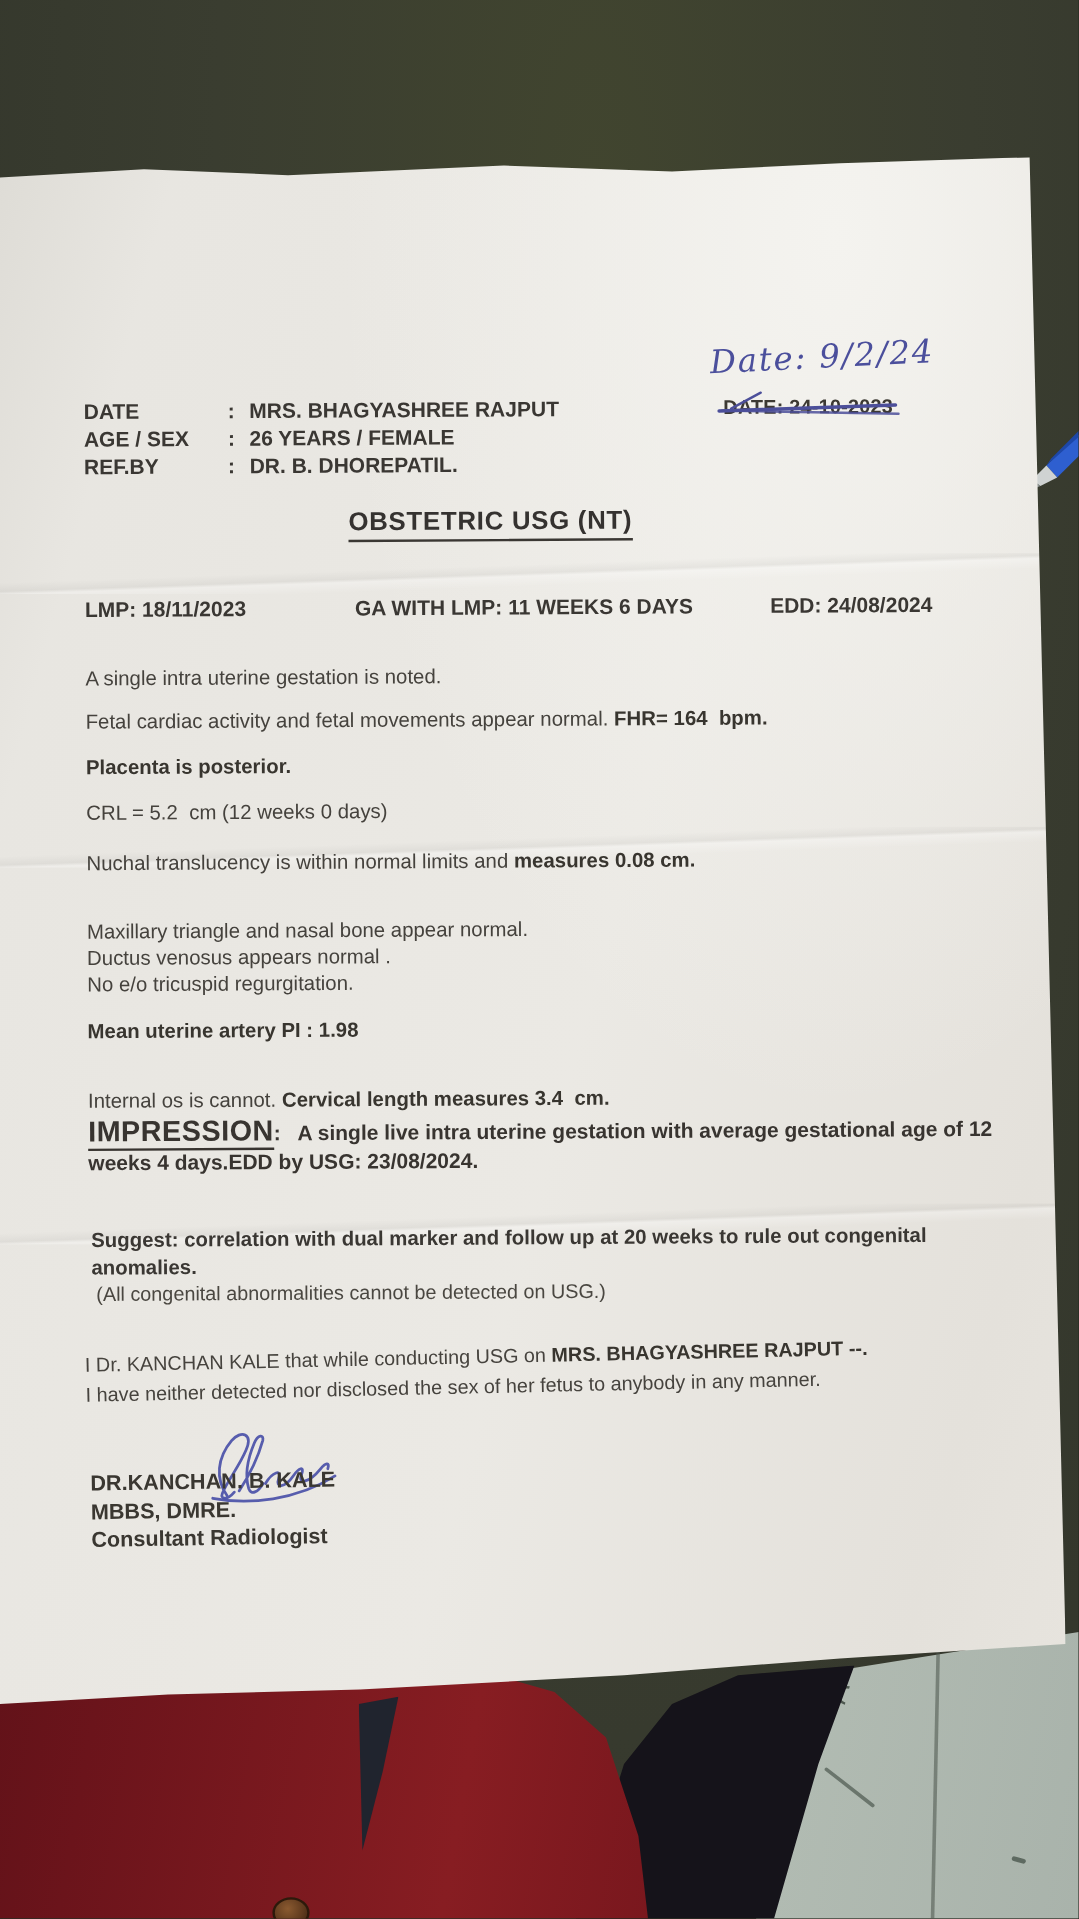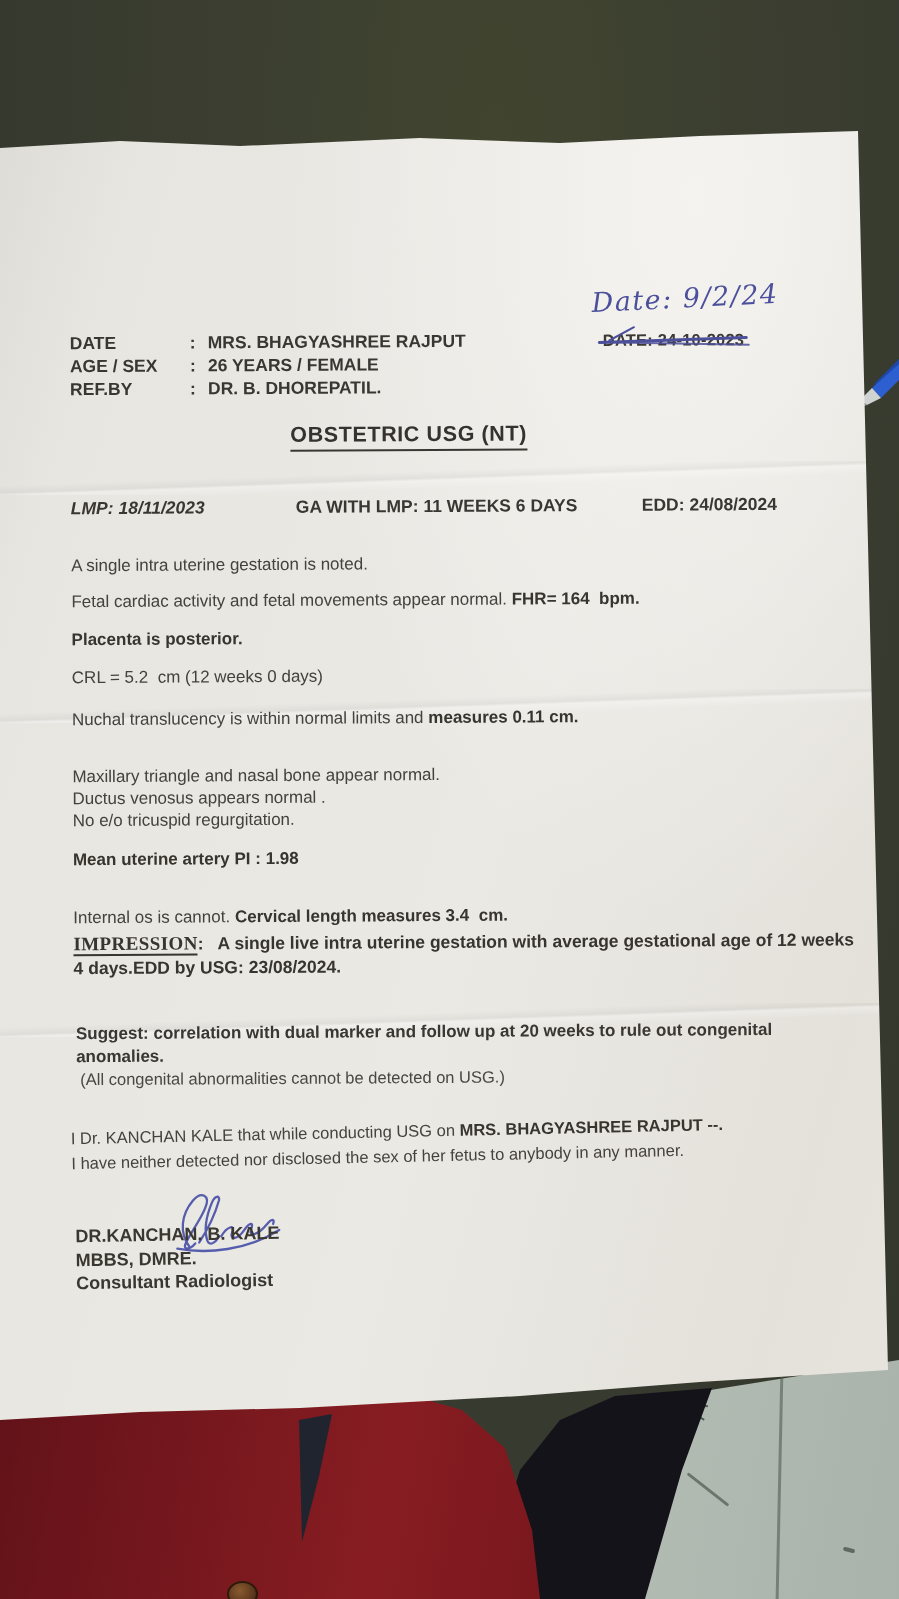--- a/index.html
+++ b/index.html
@@ -56,25 +56,25 @@
   .strike.s1{left:-5px;right:-4px;top:8px;height:2.6px;transform:rotate(-1.6deg);}
   .strike.s2{left:-2px;right:-6px;top:12px;height:2.2px;transform:rotate(1.4deg);opacity:.85;}
   .strike.s3{left:4px;top:2px;width:30px;height:2.4px;transform:rotate(-28deg);}
   .prow{position:absolute;left:70px;display:flex;font-weight:bold;font-size:17.5px;color:#3a3733;}
   .plabel{width:120px;}
   .pcolon{width:18px;}
   .title{position:absolute;left:290px;top:291px;font-weight:bold;font-size:21.5px;
          letter-spacing:.6px;color:#353230;border-bottom:2.6px solid #3a3733;padding-bottom:2px;}
   .dating{position:absolute;top:365px;left:0;width:100%;font-weight:bold;font-size:17.5px;color:#3a3733;}
   .dating span{position:absolute;top:0;}
-  .d-lmp{left:70px;font-style:italic;} .d-ga{left:295px;} .d-edd{left:641px;}
+  .d-lmp{left:70px;} .d-ga{left:295px;} .d-edd{left:641px;}
   .line{position:absolute;left:70px;}
   .imp{position:absolute;left:70px;top:799px;width:792px;font-weight:bold;font-size:17.5px;
        color:#383430;line-height:24px;}
-  .imp-label{border-bottom:2.6px solid #383430;font-size:19px;letter-spacing:.4px;font-family:Liberation Serif, serif;}
+  .imp-label{border-bottom:2.6px solid #383430;font-size:24px;letter-spacing:.4px;}
   .sugg{position:absolute;left:72px;top:889px;width:712px;font-weight:bold;font-size:17px;
        color:#3a3733;line-height:23px;}
   .sugg-note{position:absolute;left:76px;top:937px;font-size:16.5px;color:#4a4741;}
   .decl{position:absolute;left:66px;top:993px;font-size:16.5px;color:#46433e;
         transform:rotate(-.9deg);transform-origin:left top;line-height:25px;white-space:pre;}
   .signature{position:absolute;left:116px;top:1036px;}
   .signature path{fill:none;stroke:#4a50a8;stroke-width:2.3;stroke-linecap:round;opacity:.92;}
   .signoff{position:absolute;left:70px;top:1092px;font-weight:bold;font-size:18px;color:#3a3731;
         line-height:23.5px;transform:rotate(-.6deg);transform-origin:left top;white-space:pre;}
 </style>
@@ -123,21 +123,21 @@
       <div class="dating"><span class="d-lmp">LMP: 18/11/2023</span><span class="d-ga">GA WITH LMP: 11 WEEKS 6 DAYS</span><span class="d-edd">EDD: 24/08/2024</span></div>
 
       <p class="line" style="top:406px"><span>A single intra uterine gestation is noted.</span></p>
 
       <p class="line" style="top:442px"><span>Fetal cardiac activity and fetal movements appear normal.</span> <span class="b">FHR= 164  bpm.</span></p>
 
       <p class="line b" style="top:480px"><span>Placenta is posterior.</span></p>
 
       <p class="line" style="top:518px"><span>CRL = 5.2  cm (12 weeks 0 days)</span></p>
 
-      <p class="line" style="top:560px"><span>Nuchal translucency is within normal limits and</span> <span class="b">measures 0.11 cm.</span></p>
+      <p class="line" style="top:560px"><span>Nuchal translucency is within normal limits and</span> <span class="b">measures 0.08 cm.</span></p>
 
       <p class="line" style="top:617px"><span>Maxillary triangle and nasal bone appear normal.</span></p>
       <p class="line" style="top:639px"><span>Ductus venosus appears normal .</span></p>
       <p class="line" style="top:661px"><span>No e/o tricuspid regurgitation.</span></p>
 
       <p class="line b" style="top:700px"><span>Mean uterine artery PI : 1.98</span></p>
 
       <p class="line" style="top:758px"><span>Internal os is cannot.</span> <span class="b">Cervical length measures 3.4  cm.</span></p>
 
       <div class="imp"><span class="imp-label">IMPRESSION</span><span>:</span>   <span>A single live intra uterine gestation with average gestational age of 12 weeks 4 days.EDD by USG: 23/08/2024.</span></div>

